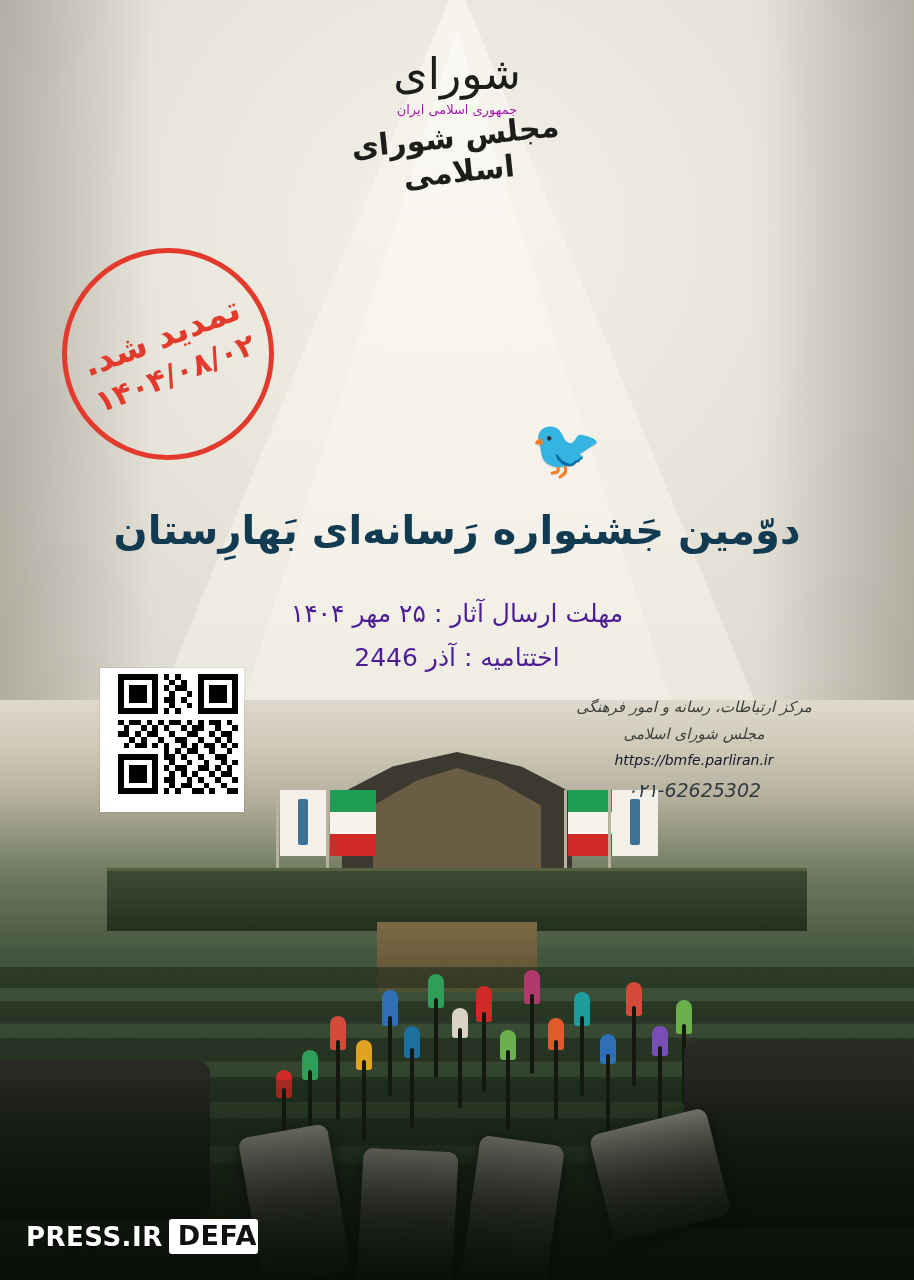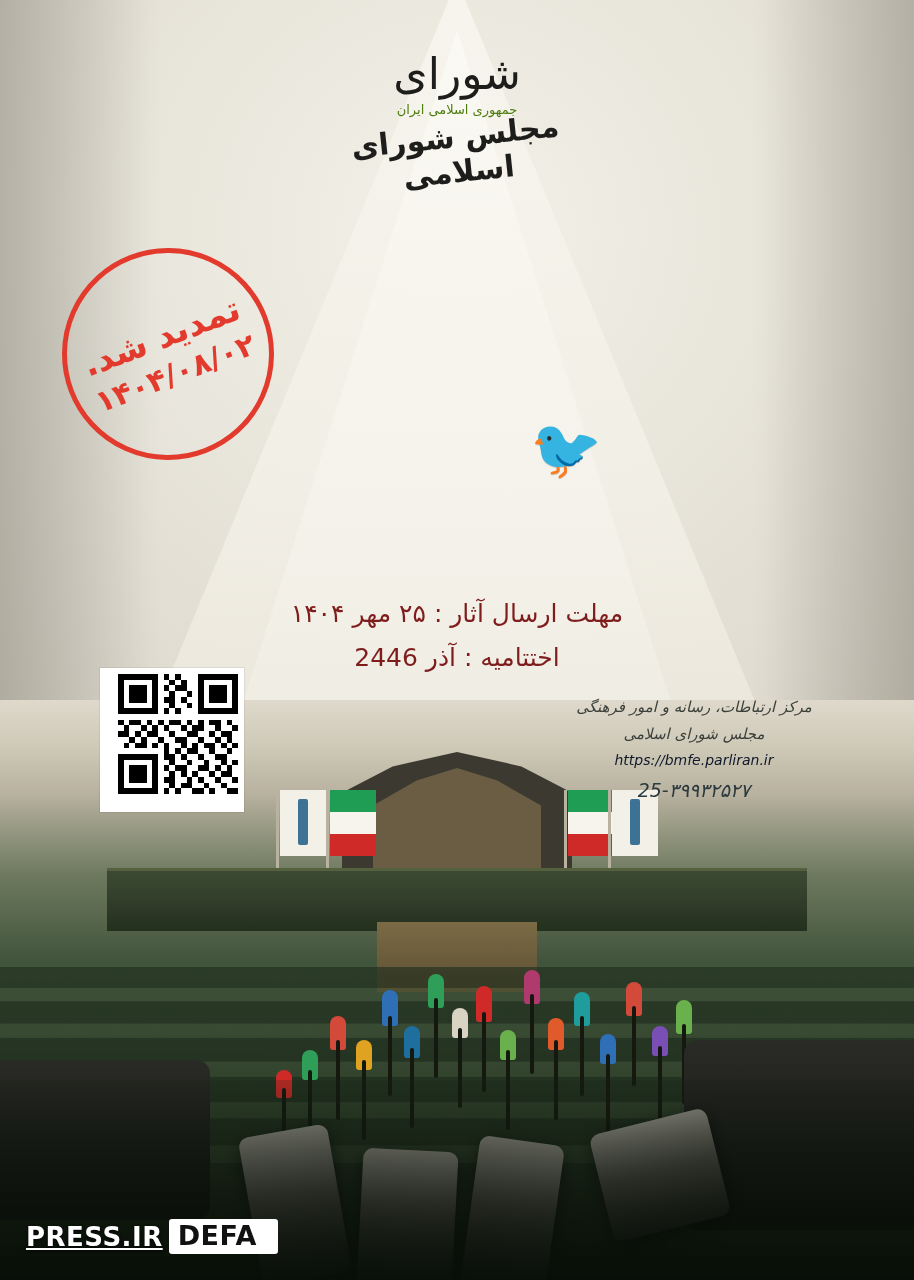--- a/index.html
+++ b/index.html
@@ -221,21 +221,21 @@
     color: #1b1b1b;
   }
   .emblem {
     font-size: 44px;
     line-height: 1;
     color: #1d1d1b;
   }
   .emblem-sub {
     margin-top: 6px;
     font-size: 13px;
-    color: #4d7c0f;
+    color: #a21caf;
     letter-spacing: .5px;
   }
   .emblem-logo {
     margin-top: 2px;
     font-size: 30px;
     font-weight: bold;
     color: #1d1d1b;
     transform: rotate(-6deg);
     letter-spacing: 1px;
   }
@@ -280,21 +280,21 @@
   }
 
   
   .deadlines {
     position: absolute;
     top: 592px;
     left: 50%;
     transform: translateX(-50%);
     width: 620px;
     text-align: center;
-    color: #7f1d1d;
+    color: #4c1d95;
     font-size: 25px;
     line-height: 1.75;
   }
 
   
   .org {
     position: absolute;
     top: 694px;
     right: 70px;
     width: 300px;
@@ -360,28 +360,27 @@
     align-items: center;
     gap: 6px;
     color: #fff;
     font-size: 26px;
     letter-spacing: .5px;
   }
   .watermark .defa {
     background: #fff;
     color: #111;
     font-weight: bold;
-    padding: 1px 21px 3px 9px;
+    padding: 1px 1px 3px 9px;
     border-radius: 3px;
     font-size: 27px;
   }
   .watermark .press {
     font-weight: bold;
     text-shadow: 0 1px 3px rgba(0,0,0,.8);
-    text-decoration: underline;
   }
 </style>
 </head>
 <body>
 
 <div class="poster">
 
   <div class="bg-wall"></div>
   <div class="pediment"></div>
   <div class="pediment-inner"></div>
@@ -441,31 +440,32 @@
   </div>
 
   <div class="emblem-block">
     <div class="emblem">شورای</div>
     <div class="emblem-sub">جمهوری اسلامی ایران</div>
     <div class="emblem-logo">مجلس شورای اسلامی</div>
   </div>
 
   <div class="bird">🐦</div>
 
+  <div class="subtitle">دوّمین جَشنواره رَسانه‌ای بَهارِستان</div>
 
   <div class="deadlines">
     <div>مهلت ارسال آثار : ۲۵ مهر ۱۴۰۴</div>
     <div>اختتامیه : آذر 2446</div>
   </div>
 
   <div class="org">
     <div>مرکز ارتباطات، رسانه و امور فرهنگی</div>
     <div>مجلس شورای اسلامی</div>
     <div class="url">https://bmfe.parliran.ir</div>
-    <div class="tel">25-۳۹۹۳۲۵۲۷</div>
+    <div class="tel">۰۲۱-62625302</div>
   </div>
 
   <div class="stamp">
     <div class="s1">تمدید شد.</div>
     <div class="s2">۱۴۰۴/۰۸/۰۲</div>
   </div>
 
   <div class="qr">
     <svg width="120" height="120" viewBox="0 0 21 21" shape-rendering="crispEdges">
       <rect width="21" height="21" fill="#ffffff"></rect>

